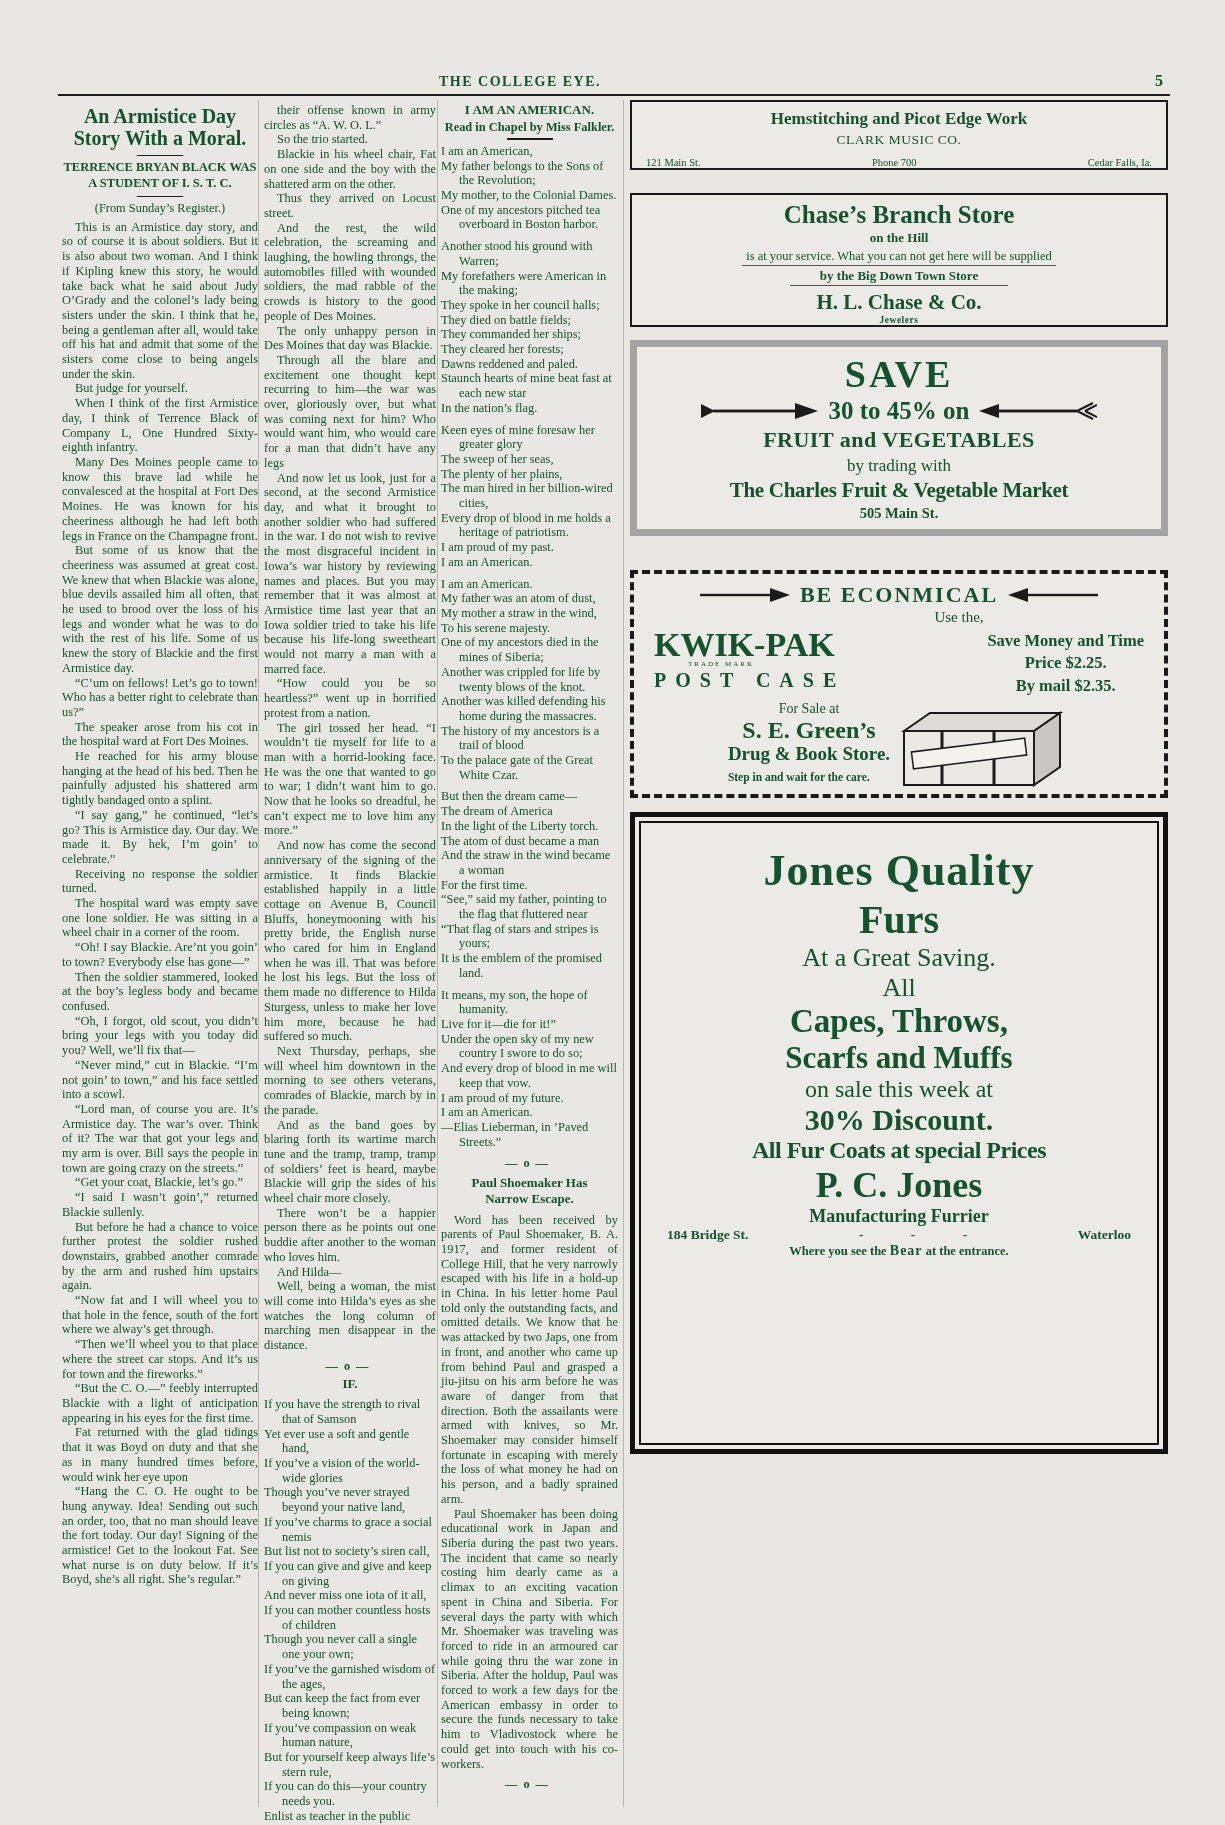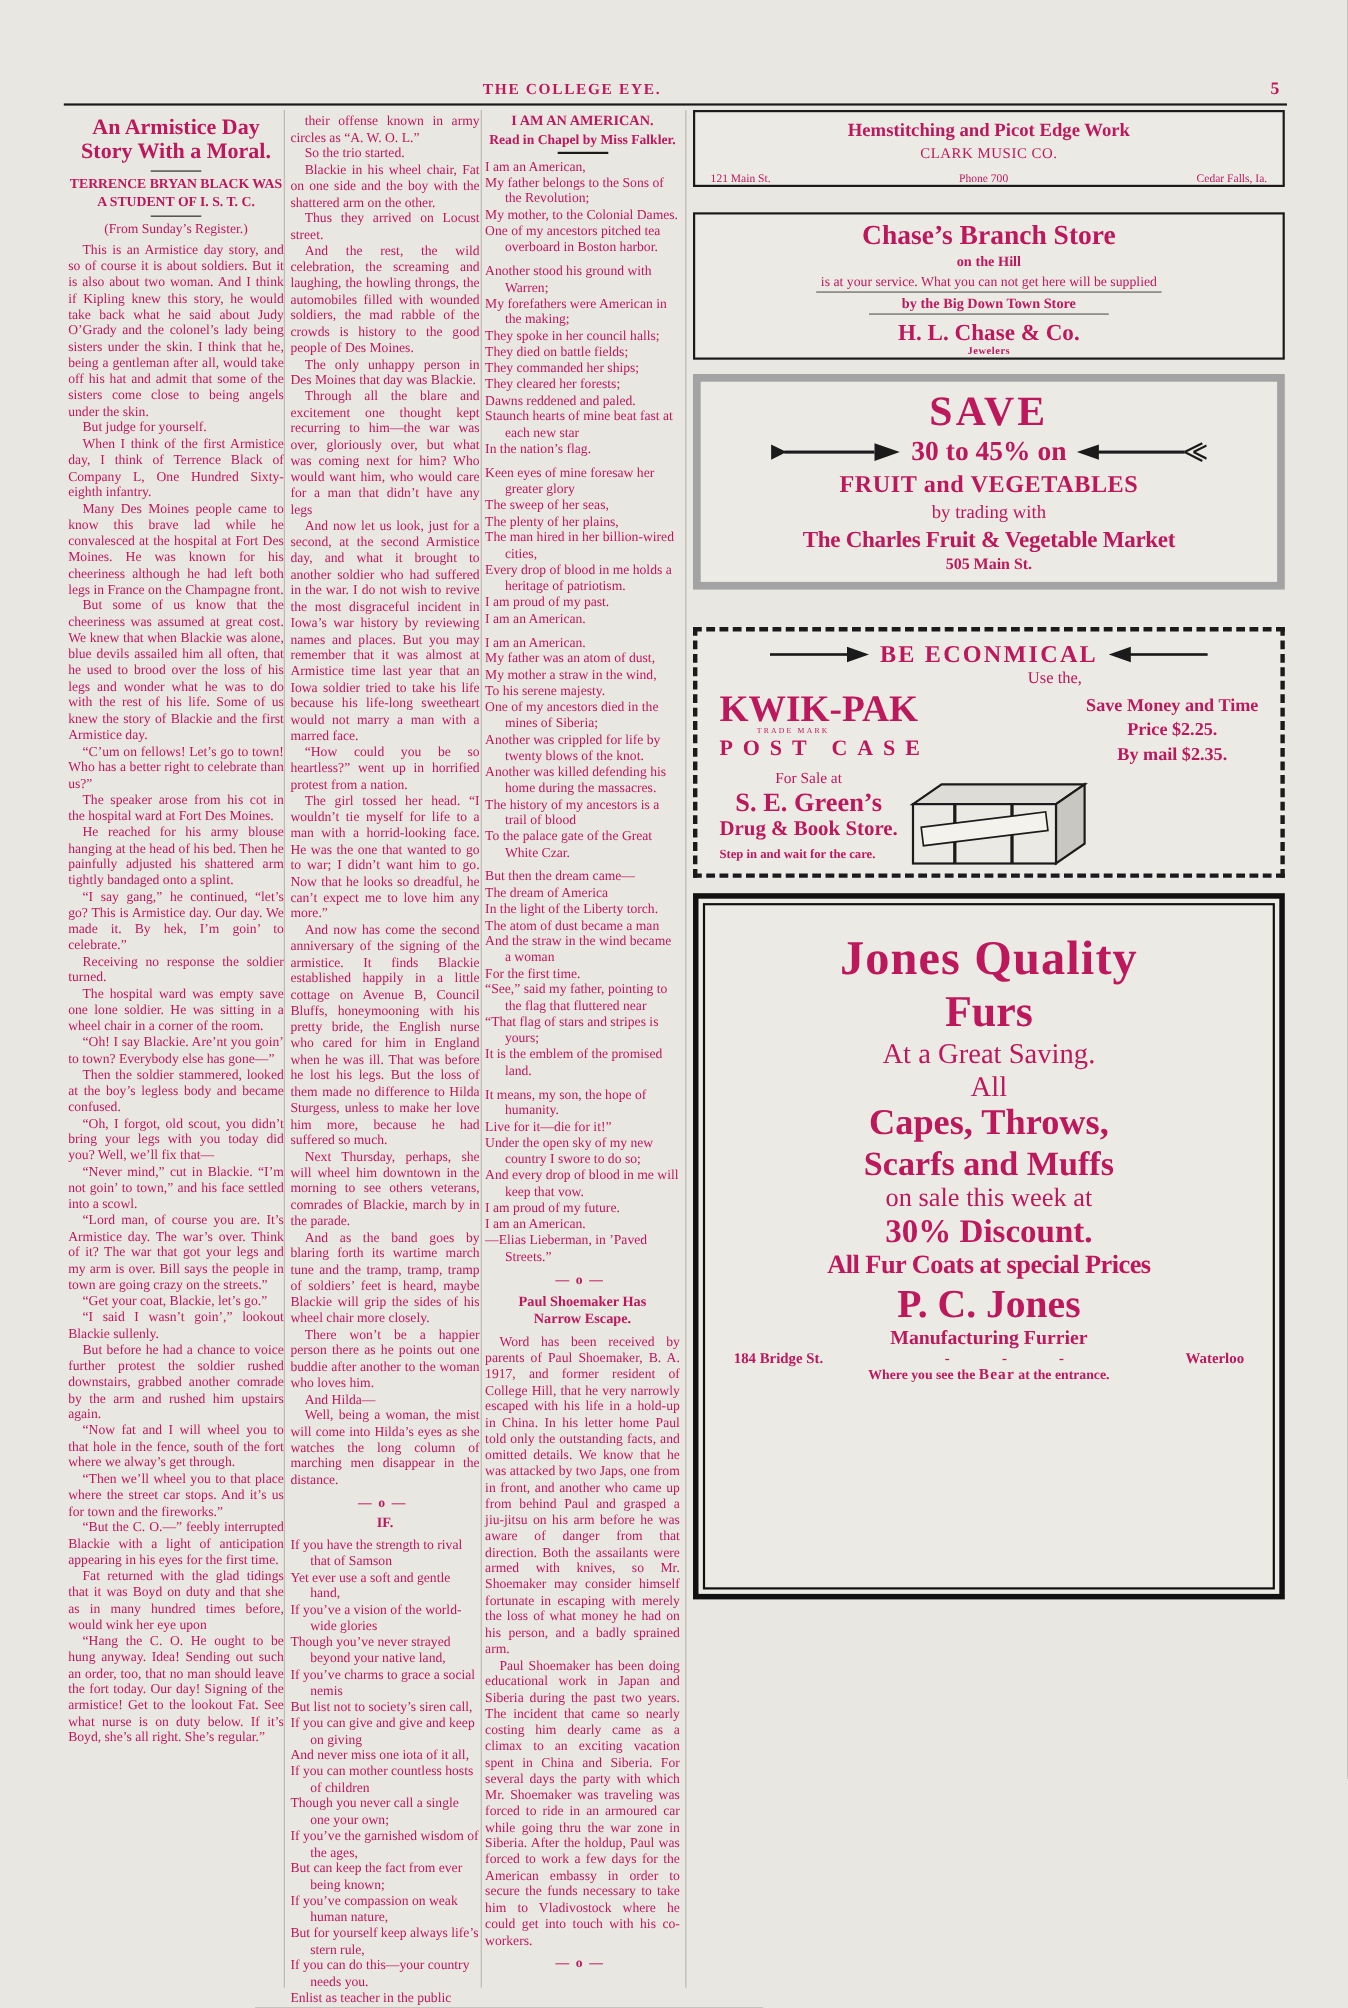--- a/index.html
+++ b/index.html
@@ -1,19 +1,19 @@
 <!DOCTYPE html>
 <html><head>
 <meta charset="utf-8">
 <style>
   * { margin:0; padding:0; box-sizing:border-box; }
   html,body { background:#a9a7a2; }
   .page {
     position:relative; width:1225px; height:1825px; margin:0 auto;
-    background:#e9e7e2; color:#be185d; overflow:hidden;
+    background:#e9e7e2; color:#14532d; overflow:hidden;
     font-family:"Liberation Serif", serif;
   }
   
   .masthead { position:absolute; top:74px; left:360px; width:320px; text-align:center;
     font-weight:bold; font-size:14px; letter-spacing:1.5px; }
   .pageno { position:absolute; top:72px; right:62px; font-weight:bold; font-size:16px; }
   .toprule { position:absolute; top:94px; left:58px; right:55px; height:2px; background:#1b1b1b; }
 
   
   .col { position:absolute; top:103px; font-size:12.4px; line-height:14.7px; text-align:justify; }
@@ -66,21 +66,21 @@
 
   .ad-kwik { top:570px; height:228px; border:4px dashed #1b1b1b; padding:8px 16px 6px; }
   .kwik-head { display:flex; align-items:center; justify-content:center; gap:10px; }
   .kwik-head-label { font-size:22px; font-weight:bold; letter-spacing:2px;text-align:right; }
   .usethe { text-align:center; font-size:15px; margin:1px 0 2px 120px; }
   .kwik-mid { display:flex; justify-content:space-between; align-items:flex-start; padding:0 4px; }
   .kwik-logo { font-size:34px; font-weight:bold; line-height:1; }
   .kwik-tm { font-size:7px; letter-spacing:2px; margin:-2px 0 0 34px; }
   .kwik-post { font-size:20px; font-weight:bold; letter-spacing:9px; margin-top:1px; }
   .kwik-right { text-align:center; font-size:16.5px; font-weight:bold; line-height:1.35; padding-top:2px; }
-  .kwik-bottom { display:flex; justify-content:flex-start; align-items:flex-start; margin-top:4px; padding:0 4px; }
+  .kwik-bottom { display:flex; justify-content:center; align-items:flex-start; margin-top:4px; padding:0 4px; }
   .kwik-sale { text-align:center; }
   .forsale { font-size:14px; }
   .greens { font-size:24px; font-weight:bold; line-height:1.1; }
   .drug { font-size:19px; font-weight:bold; }
   .step { font-size:11.5px; font-weight:bold; text-align:left; margin-top:6px; }
 
   .ad-jones { top:812px; height:642px; border:5px solid #111; padding:4px; }
   .jones-inner { border:2px solid #111; height:100%; padding:22px 24px 12px; text-align:center;
     display:flex; flex-direction:column; justify-content:flex-start; }
   .j1 { font-size:44px; font-weight:bold; letter-spacing:1px; }
@@ -129,21 +129,21 @@
         <p class="para">He reached for his army blouse hanging at the head of his bed. Then he painfully adjusted his shattered arm tightly bandaged onto a splint.</p>
         <p class="para">“I say gang,” he continued, “let’s go? This is Armistice day. Our day. We made it. By hek, I’m goin’ to celebrate.”</p>
         <p class="para">Receiving no response the soldier turned.</p>
         <p class="para">The hospital ward was empty save one lone soldier. He was sitting in a wheel chair in a corner of the room.</p>
         <p class="para">“Oh! I say Blackie. Are’nt you goin’ to town? Everybody else has gone—”</p>
         <p class="para">Then the soldier stammered, looked at the boy’s legless body and became confused.</p>
         <p class="para">“Oh, I forgot, old scout, you didn’t bring your legs with you today did you? Well, we’ll fix that—</p>
         <p class="para">“Never mind,” cut in Blackie. “I’m not goin’ to town,” and his face settled into a scowl.</p>
         <p class="para">“Lord man, of course you are. It’s Armistice day. The war’s over. Think of it? The war that got your legs and my arm is over. Bill says the people in town are going crazy on the streets.”</p>
         <p class="para">“Get your coat, Blackie, let’s go.”</p>
-        <p class="para">“I said I wasn’t goin’,” lookout Blackie sullenly.</p>
+        <p class="para">“I said I wasn’t goin’,” returned Blackie sullenly.</p>
         <p class="para">But before he had a chance to voice further protest the soldier rushed downstairs, grabbed another comrade by the arm and rushed him upstairs again.</p>
         <p class="para">“Now fat and I will wheel you to that hole in the fence, south of the fort where we alway’s get through.</p>
         <p class="para">“Then we’ll wheel you to that place where the street car stops. And it’s us for town and the fireworks.”</p>
         <p class="para">“But the C. O.—” feebly interrupted Blackie with a light of anticipation appearing in his eyes for the first time.</p>
         <p class="para">Fat returned with the glad tidings that it was Boyd on duty and that she as in many hundred times before, would wink her eye upon</p>
         <p class="para">“Hang the C. O. He ought to be hung anyway. Idea! Sending out such an order, too, that no man should leave the fort today. Our day! Signing of the armistice! Get to the lookout Fat. See what nurse is on duty below. If it’s Boyd, she’s all right. She’s regular.”</p>
       </div>
   </div>
 
   <div class="col col2">

